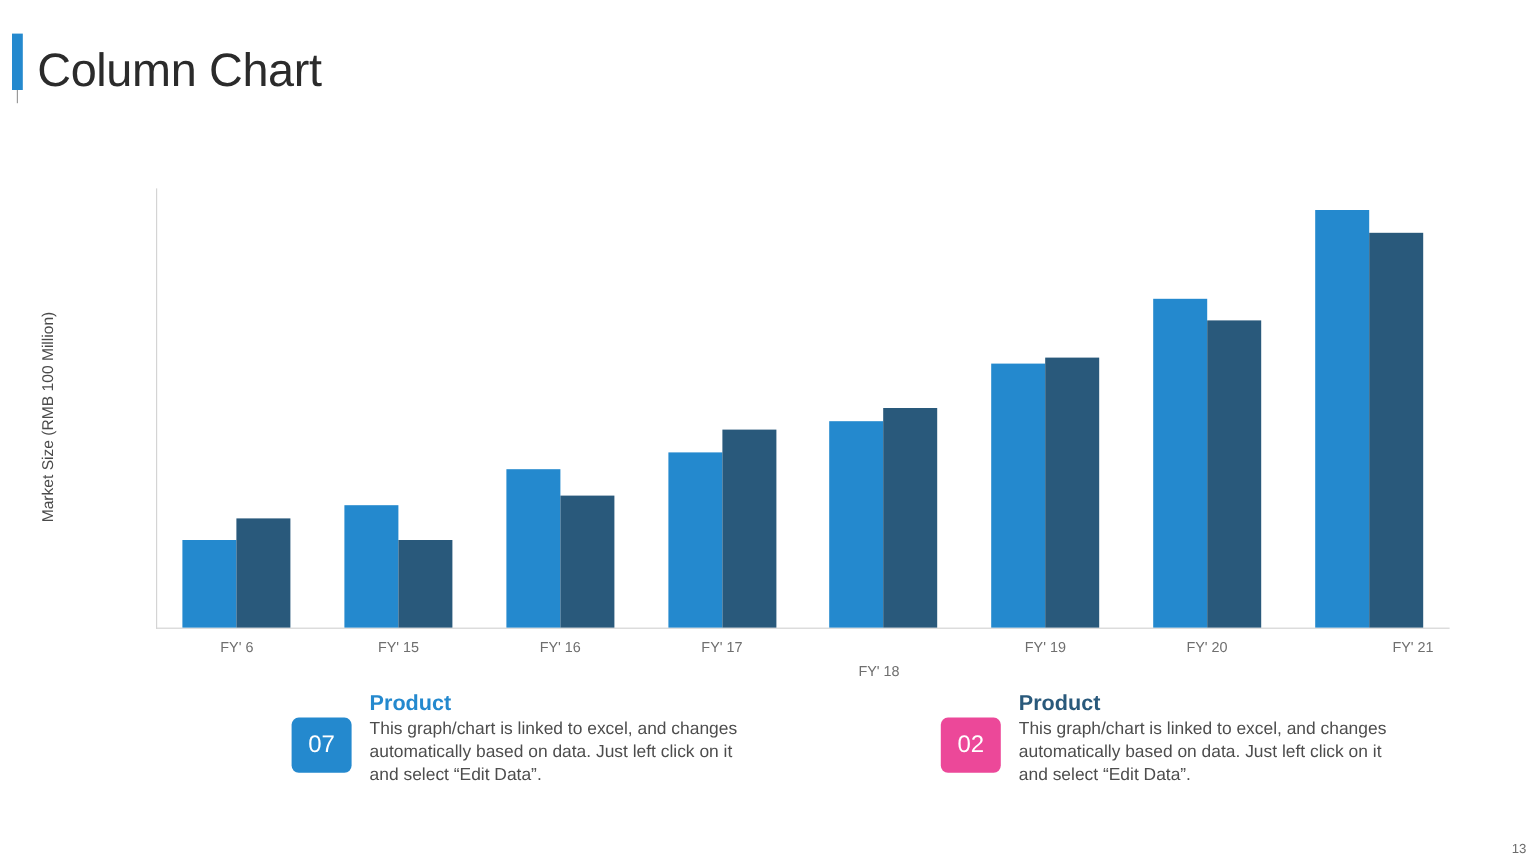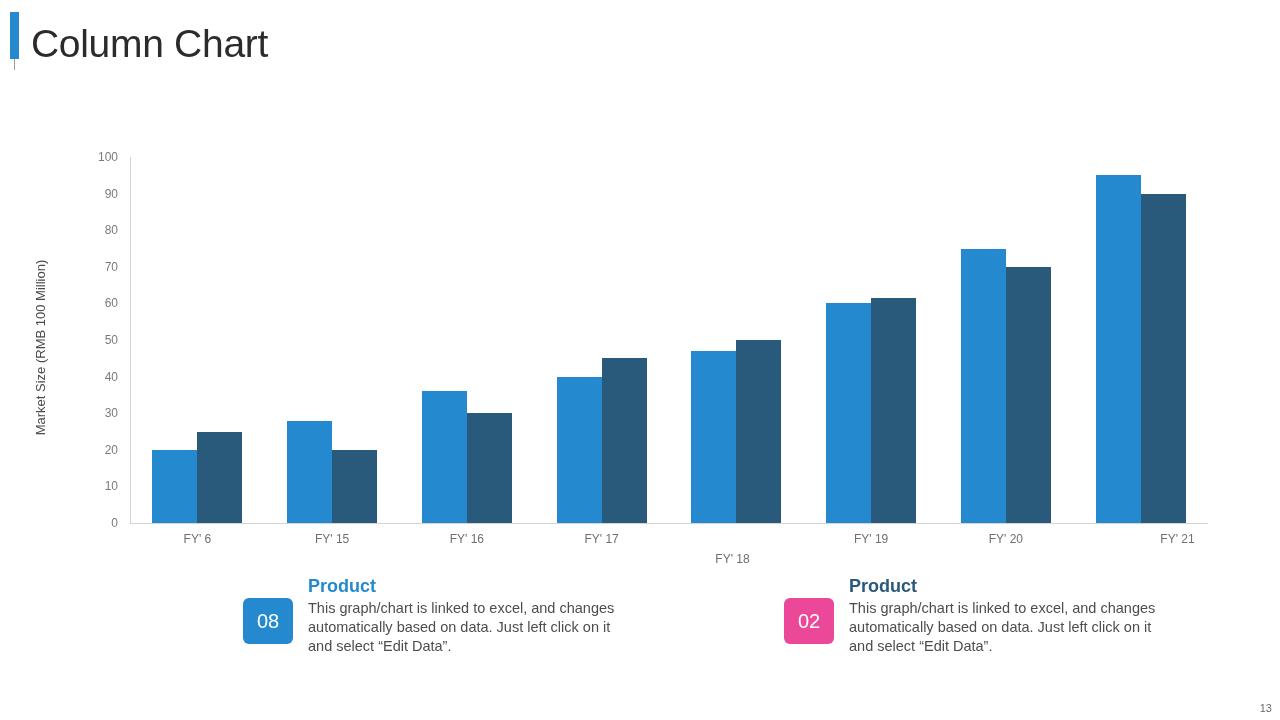--- a/index.html
+++ b/index.html
@@ -7,21 +7,21 @@
     width:1280px;height:720px;
     background:#ffffff;
     font-family:"Liberation Sans", sans-serif;
     overflow:hidden;
     position:relative;
     -webkit-font-smoothing:antialiased;
   }
 
   
   #title-bar{
-    position:absolute; left:0; top:0; width:1188px; height:95px;
+    position:absolute; left:0; top:16px; width:1188px; height:95px;
   }
   #title-accent{
     position:absolute; left:10px; top:12px; width:9px; height:47px;
     background:#2489CE;
   }
   #title-accent-line{
     position:absolute; left:14px; top:59px; width:1px; height:11px;
     background:#9a9a9a;
   }
   #page-title{
@@ -111,33 +111,20 @@
 <body>
 
 <div id="title-bar">
   <div id="title-accent"></div>
   <div id="title-accent-line"></div>
   <div id="page-title">Column Chart</div>
 </div>
 
 <div id="chart">
   <div id="y-axis-title">Market Size (RMB 100 Million)</div>
-  <div id="y-ticks">
-      <div class="y-tick" style="top: 17px;">100</div>
-      <div class="y-tick" style="top: 53.6px;">90</div>
-      <div class="y-tick" style="top: 90.2px;">80</div>
-      <div class="y-tick" style="top: 126.8px;">70</div>
-      <div class="y-tick" style="top: 163.4px;">60</div>
-      <div class="y-tick" style="top: 200px;">50</div>
-      <div class="y-tick" style="top: 236.6px;">40</div>
-      <div class="y-tick" style="top: 273.2px;">30</div>
-      <div class="y-tick" style="top: 309.8px;">20</div>
-      <div class="y-tick" style="top: 346.4px;">10</div>
-      <div class="y-tick" style="top: 383px;">0</div>
-    </div>
   <div id="axis-line-y"></div>
   <div id="axis-line-x"></div>
   <div id="plot">
       <div class="group" style="left: 22.375px; width: 90px;">
         <div class="bar s0" style="height: 73.2px; background: rgb(36, 137, 206);"></div>
         <div class="bar s1" style="height: 91.5px; background: rgb(41, 89, 123);"></div>
       </div>
       <div class="group" style="left: 157.125px; width: 90px;">
         <div class="bar s0" style="height: 102.48px; background: rgb(36, 137, 206);"></div>
         <div class="bar s1" style="height: 73.2px; background: rgb(41, 89, 123);"></div>
@@ -172,21 +159,21 @@
     <div class="x-label" style="left: 399.375px;">FY' 16</div>
     <div class="x-label" style="left: 534.125px;">FY' 17</div>
     <div class="x-label" style="left: 665px; margin-top: 20px;">FY' 18</div>
     <div class="x-label" style="left: 803.625px;">FY' 19</div>
     <div class="x-label" style="left: 938.375px;">FY' 20</div>
     <div class="x-label" style="left: 1110px;">FY' 21</div>
   </div>
 
 <div id="legend">
   <div class="legend-item" style="left:243px;">
-    <div class="badge b01">08</div>
+    <div class="badge b01">07</div>
     <div class="legend-head h01">Product</div>
     <div class="legend-body">This graph/chart is linked to excel, and changes automatically based on data. Just left click on it and select “Edit Data”.</div>
   </div>
   <div class="legend-item" style="left:784px;">
     <div class="badge b02">02</div>
     <div class="legend-head h02">Product</div>
     <div class="legend-body">This graph/chart is linked to excel, and changes automatically based on data. Just left click on it and select “Edit Data”.</div>
   </div>
 </div>
 

